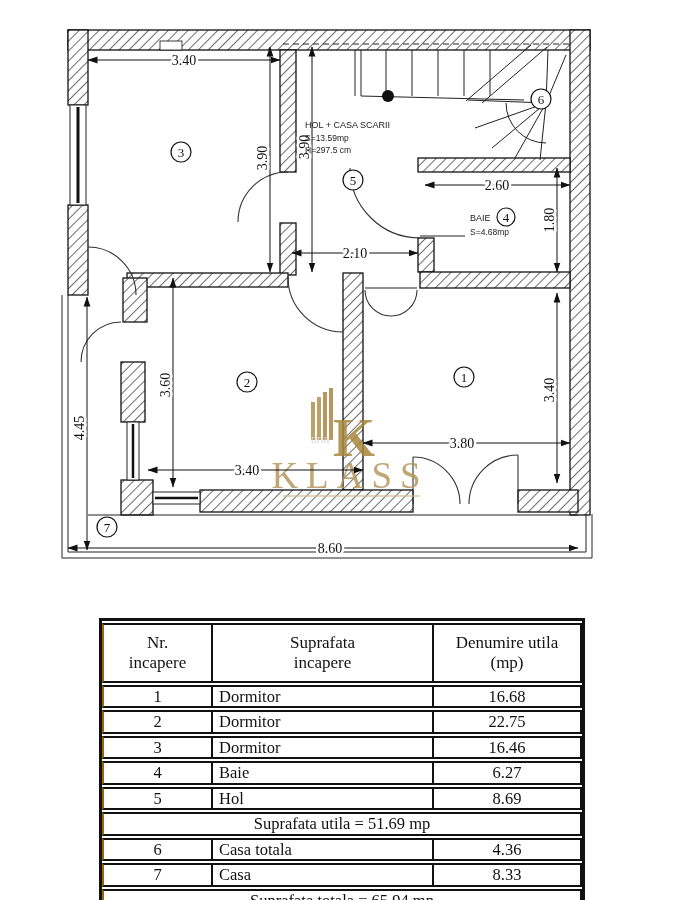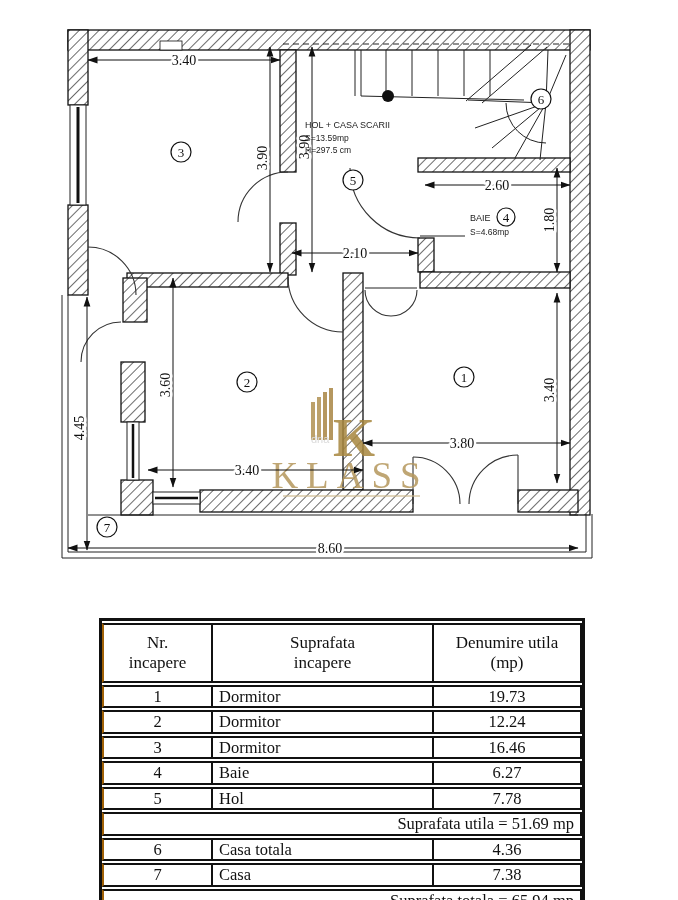--- a/index.html
+++ b/index.html
@@ -22,21 +22,21 @@
   .wm-dna{font-family:"Liberation Sans",sans-serif;font-size:11px;fill:#d6d6d6;}
   table.area{position:absolute;left:99px;top:618px;width:482px;background:#fff;
              border-collapse:separate;border-spacing:0 2px;border:3px solid #111;
              font-family:"Liberation Serif",serif;font-size:16.5px;color:#111;
              table-layout:fixed;}
   table.area td,table.area th{border:2px solid #111;border-left:none;padding:0 6px;
              line-height:1.18;font-weight:normal;background:#fff;}
   table.area td:first-child,table.area th:first-child{border-left:2px solid #a16207;}
   th.h{text-align:center;vertical-align:middle;height:56px;font-size:17px;}
   td.c{text-align:center;} td.l{text-align:left;padding-left:14px;}
-  td.merge{text-align:right;}
+  td.merge{text-align:center;}
   col.c1{width:111px;} col.c2{width:221px;} col.c3{width:148px;}
 </style>
 </head>
 <body>
 
 <div class="page">
 
 <svg width="678" height="612" viewBox="0 0 678 612">
   <defs>
     <pattern id="hatch" width="7" height="7" patternUnits="userSpaceOnUse" patternTransform="rotate(45)">
@@ -254,58 +254,58 @@
       <th class="h">
         <div>Denumire utila</div>
             <div>(mp)</div>
       </th>
     </tr>
   </thead>
   <tbody>
         <tr>
           <td class="c">1</td>
           <td class="l">Dormitor</td>
-          <td class="c">19.73</td>
+          <td class="c">16.68</td>
         </tr>
         <tr>
           <td class="c">2</td>
           <td class="l">Dormitor</td>
-          <td class="c">12.24</td>
+          <td class="c">22.75</td>
         </tr>
         <tr>
           <td class="c">3</td>
           <td class="l">Dormitor</td>
           <td class="c">16.46</td>
         </tr>
         <tr>
           <td class="c">4</td>
           <td class="l">Baie</td>
           <td class="c">6.27</td>
         </tr>
         <tr>
           <td class="c">5</td>
           <td class="l">Hol</td>
-          <td class="c">7.78</td>
+          <td class="c">8.69</td>
         </tr>
       </tbody>
   <tbody>
     <tr>
       <td class="merge" colspan="3">Suprafata utila = 51.69 mp</td>
     </tr>
   </tbody>
   <tbody>
         <tr>
           <td class="c">6</td>
           <td class="l">Casa totala</td>
           <td class="c">4.36</td>
         </tr>
         <tr>
           <td class="c">7</td>
           <td class="l">Casa</td>
-          <td class="c">7.38</td>
+          <td class="c">8.33</td>
         </tr>
       </tbody>
   <tbody>
     <tr>
       <td class="merge" colspan="3">Suprafata totala = 65.94 mp</td>
     </tr>
   </tbody>
 </table>
 
 </div>

